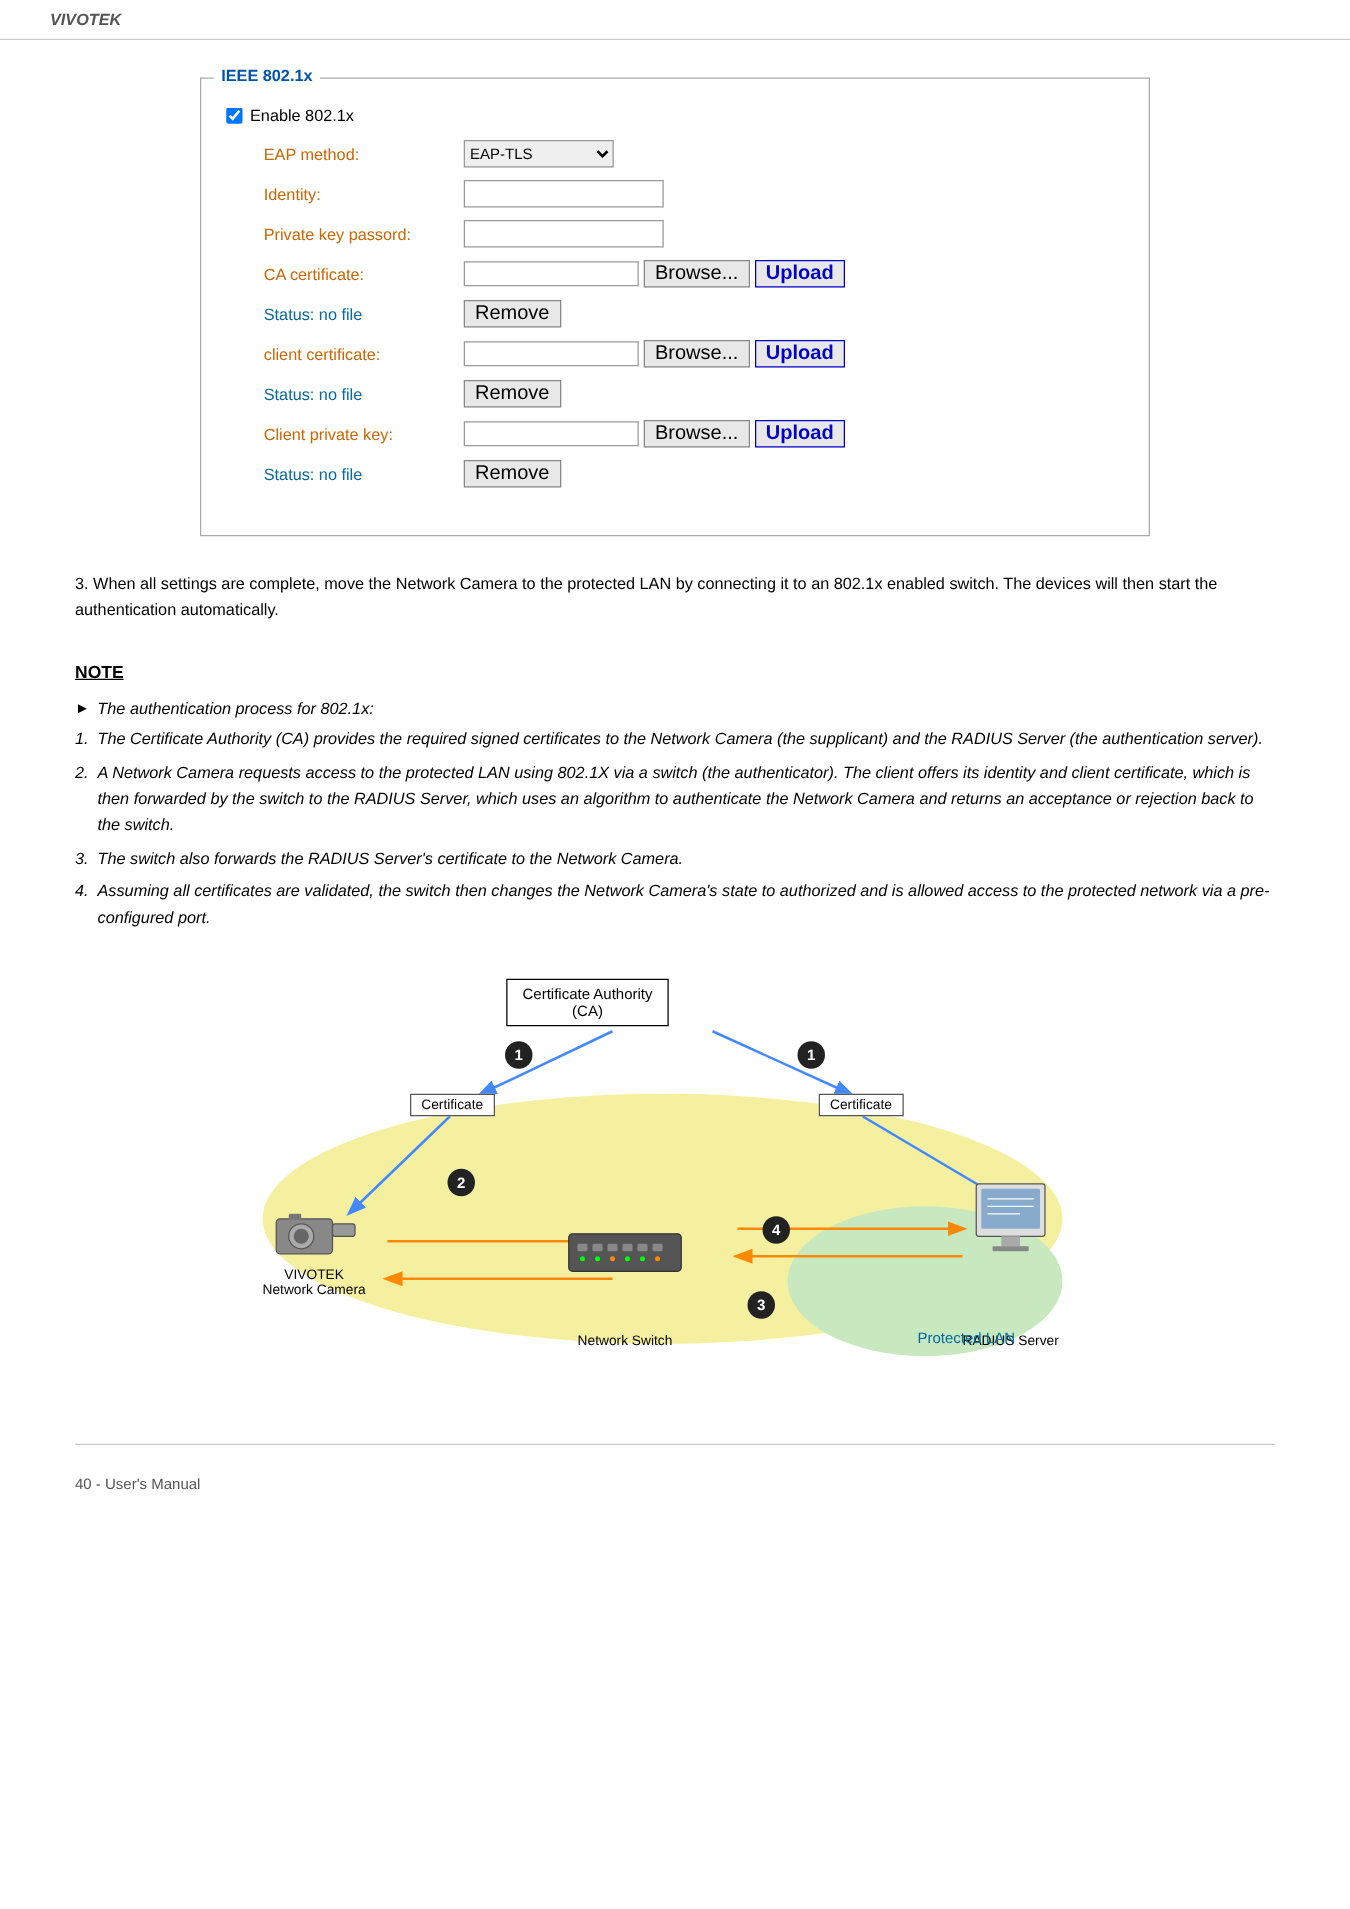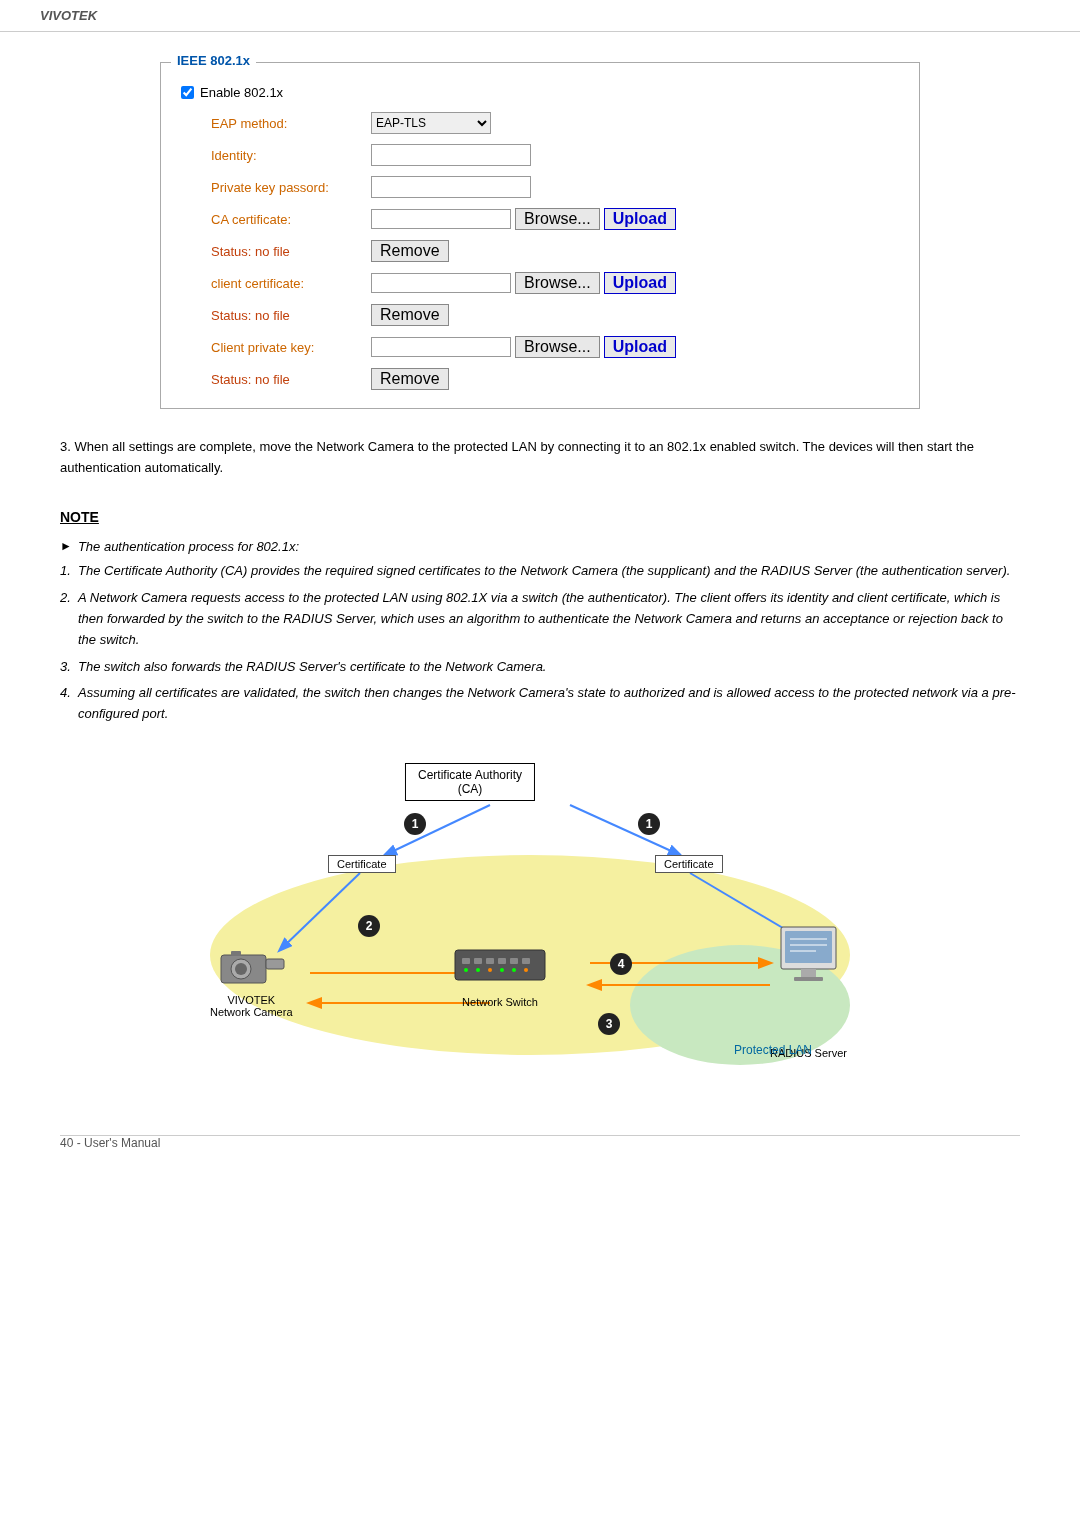--- a/index.html
+++ b/index.html
@@ -21,21 +21,21 @@
       font-style: italic;
       font-size: 13px;
       color: #555;
     }
     .main-content {
       padding: 10px 60px 40px 60px;
     }
     
     .ieee-box {
       border: 1px solid #aaa;
-      padding: 16px 20px 8px 20px;
+      padding: 16px 20px 28px 20px;
       margin-bottom: 28px;
       position: relative;
       width: 760px;
       margin-left: auto;
       margin-right: auto;
     }
     .ieee-box-title {
       position: absolute;
       top: -10px;
       left: 10px;
@@ -63,21 +63,21 @@
       align-items: center;
       margin-bottom: 10px;
     }
     .form-label {
       width: 160px;
       color: #cc6600;
       font-size: 13px;
       flex-shrink: 0;
     }
     .form-label.black {
-      color: #c2410c;
+      color: #0369a1;
     }
     .form-input {
       width: 160px;
       height: 22px;
       border: 1px solid #999;
       font-size: 12px;
       padding: 2px 4px;
     }
     .form-select {
       width: 120px;
@@ -250,21 +250,21 @@
       position: absolute;
       top: 0;
       left: 0;
       width: 100%;
       height: 100%;
       z-index: 4;
       pointer-events: none;
     }
     .footer {
       margin-top: 40px;
-      padding-top: 0;
+      padding-top: 24px;
       border-top: 1px solid #ccc;
       font-size: 12px;
       color: #555;
       text-align: left;
     }
   </style>
 </head>
 <body>
 
 <div class="header-bar">
@@ -442,21 +442,21 @@
           <rect x="50" y="14" width="18" height="10" rx="2" fill="#999" stroke="#555" stroke-width="1"></rect>
 
           <rect x="15" y="6" width="10" height="5" rx="1" fill="#777"></rect>
         </svg>
         <div class="entity-label">
           <div>VIVOTEK</div>
           <div>Network Camera</div>
         </div>
       </div>
 
-      <div class="entity" style="left:300px; top:185px;">
+      <div class="entity" style="left:300px; top:202px;gap:34px;">
         <svg width="100" height="52">
 
           <rect x="5" y="10" width="90" height="30" rx="3" fill="#555" stroke="#333" stroke-width="1"></rect>
 
           <rect x="12" y="18" width="8" height="6" rx="1" fill="#888"></rect>
           <rect x="24" y="18" width="8" height="6" rx="1" fill="#888"></rect>
           <rect x="36" y="18" width="8" height="6" rx="1" fill="#888"></rect>
           <rect x="48" y="18" width="8" height="6" rx="1" fill="#888"></rect>
           <rect x="60" y="18" width="8" height="6" rx="1" fill="#888"></rect>
           <rect x="72" y="18" width="8" height="6" rx="1" fill="#888"></rect>

